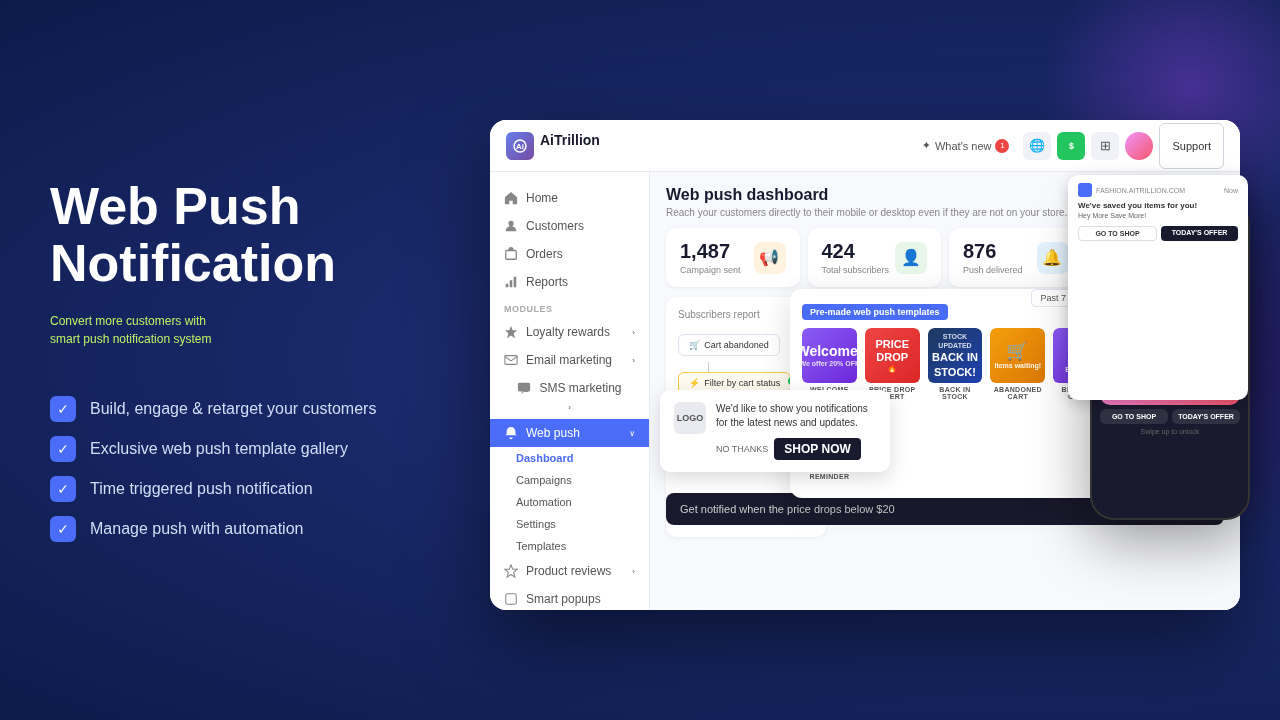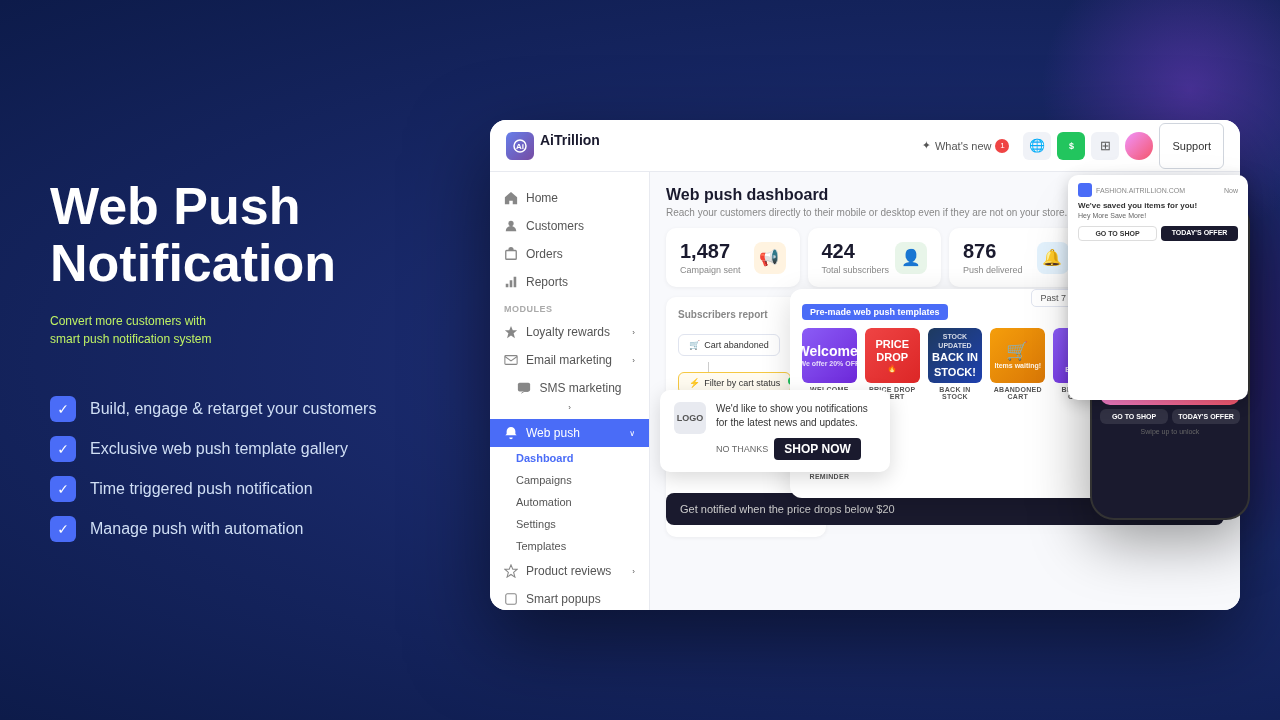--- a/index.html
+++ b/index.html
@@ -329,21 +329,21 @@
       width: 160px;
       background: white;
       border-radius: 10px;
       padding: 12px;
       box-shadow: 0 1px 4px rgba(0,0,0,0.06);
       flex-shrink: 0;
     }
 
     .section-title {
       font-size: 10px;
-      font-weight: 700;
+      font-weight: 400;
       color: #888;
       margin-bottom: 8px;
     }
 
     
     .automation-flow {
       position: relative;
       padding: 6px 0;
     }
 

